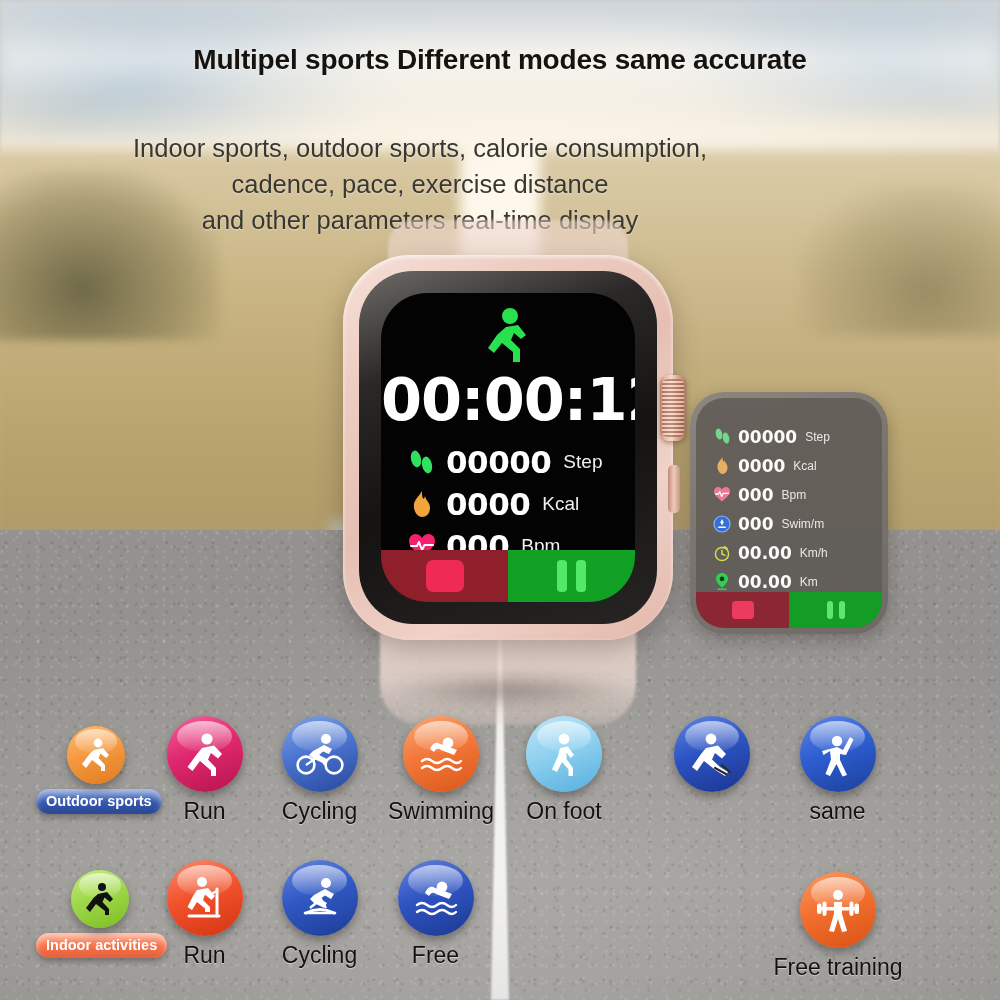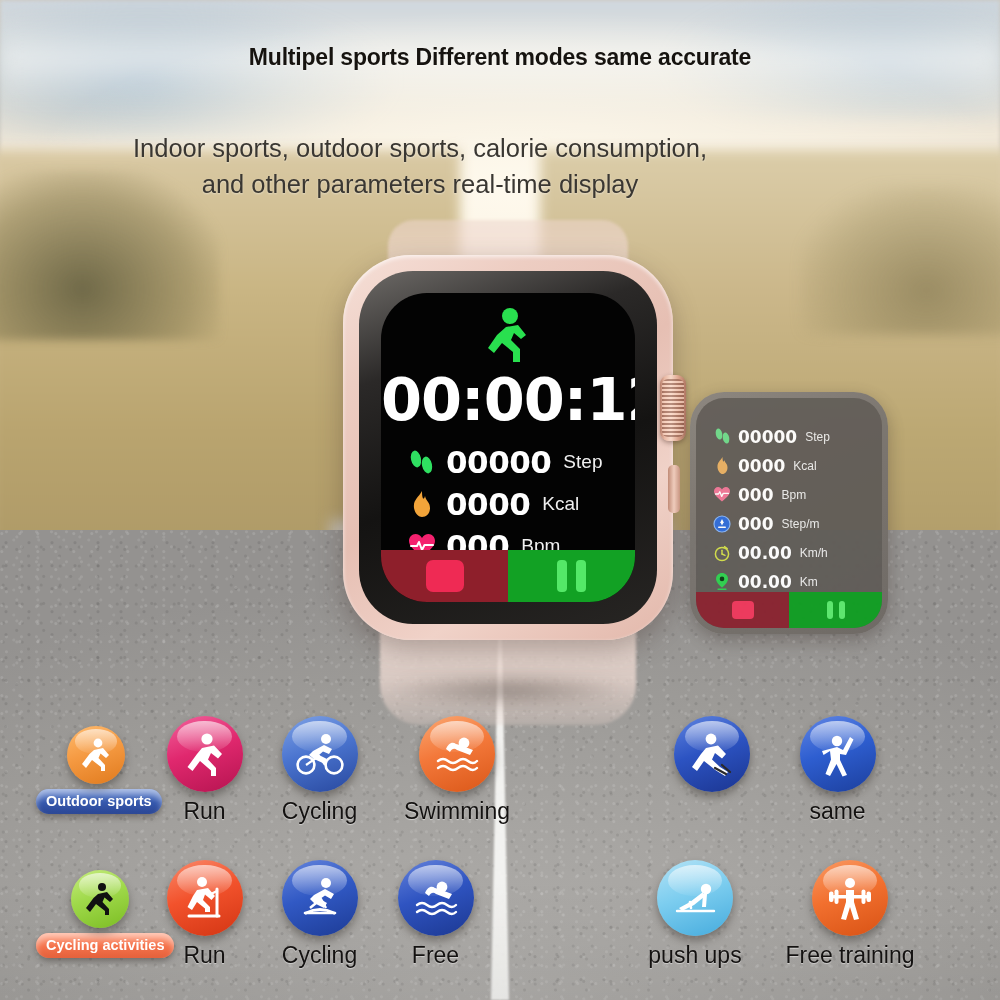--- a/index.html
+++ b/index.html
@@ -98,21 +98,21 @@
   }
   .road-shadow-edge{
     position:absolute; left:0; bottom:0; width:1000px; height:120px;
     background:linear-gradient(180deg, rgba(0,0,0,0) 0%, rgba(0,0,0,.06) 100%);
   }
 
   
   .headline{
     position:absolute; left:0; top:44px; width:1000px;
     text-align:center;
-    font-size:23px; font-weight:700; color:#16130f;
+    font-size:28px; font-weight:700; color:#16130f;
     letter-spacing:-.2px;
     text-shadow:0 1px 2px rgba(255,255,255,.45);
   }
   .subline{
     position:absolute; left:0; top:130px; width:840px;
     text-align:center;
     font-size:25.5px; font-weight:400; color:#3a3732;
     line-height:1.42;
     text-shadow:0 1px 2px rgba(255,255,255,.4);
   }
@@ -273,20 +273,21 @@
   <div class="road-far"></div>
   <div class="road"></div>
   <div class="road-grain"></div>
   <div class="road-line"></div>
   <div class="road-shadow-edge"></div>
 </div>
 
 <div class="headline">Multipel sports Different modes same accurate</div>
 <div class="subline">
   <div>Indoor sports, outdoor sports, calorie consumption,</div>
+  <div>cadence, pace, exercise distance</div>
   <div>and other parameters real-time display</div>
 </div>
 
 <div class="watch-wrap">
   <div class="band-top"></div>
   <div class="band-bottom"></div>
   <div class="band-shadow"></div>
 
   <div class="watch-case">
     <div class="crown"></div>
@@ -389,21 +390,21 @@
 
         <div class="mini-row">
           <span class="mini-ic">
             <svg width="18" height="18" viewBox="0 0 18 18">
               <circle cx="9" cy="9" r="8" fill="#2f6ddb" stroke="#8bb6f5" stroke-width="1.2"></circle>
               <path d="M9 4 L10.6 7.2 L9 10.5 L7.4 7.2 Z" fill="#ffffff"></path>
               <rect x="5" y="11.4" width="8" height="1.6" rx=".8" fill="#ffffff"></rect>
             </svg>
           </span>
           <span class="mini-val">000</span>
-          <span class="mini-unit">Step/m</span>
+          <span class="mini-unit">Swim/m</span>
         </div>
 
         <div class="mini-row">
           <span class="mini-ic">
             <svg width="18" height="18" viewBox="0 0 18 18">
               <circle cx="9" cy="10" r="6.6" fill="none" stroke="#d4e04a" stroke-width="1.5"></circle>
               <path d="M9 10 L9 6.2" stroke="#d4e04a" stroke-width="1.4" stroke-linecap="round"></path>
               <path d="M9 10 L12 11.4" stroke="#d4e04a" stroke-width="1.4" stroke-linecap="round"></path>
               <path d="M11.5 2.6 L14.2 4.6" stroke="#d4e04a" stroke-width="1.5" stroke-linecap="round"></path>
             </svg>
@@ -470,32 +471,41 @@
           <circle cx="31" cy="7" r="5" fill="#fff"></circle>
           <path d="M18 19 L29 13 L37 17 L34 22 L28 19.5 L24 23 L32 27 L30 32 L19 27 L14 23 Z" fill="#fff"></path>
           <circle cx="11" cy="33" r="8.4" fill="none" stroke="#fff" stroke-width="2.6"></circle>
           <circle cx="39" cy="33" r="8.4" fill="none" stroke="#fff" stroke-width="2.6"></circle>
           <path d="M11 33 L24 24 L30 33" stroke="#fff" stroke-width="2.2" fill="none" stroke-linejoin="round"></path>
         </svg>
       </div>
       <div class="cap">Cycling</div>
     </div>
 
-    <div class="cell" style="left:396px; top:14px; width:122px;text-align:center;">
+    <div class="cell" style="left:380px; top:14px; width:122px;text-align:center;">
       <div class="orb" style="width:76px;height:76px;background:linear-gradient(160deg,#fba771 0%,#f3783a 45%,#da5718 100%);">
         <svg width="50" height="44" viewBox="0 0 50 44">
           <circle cx="32" cy="11" r="5.4" fill="#fff"></circle>
           <path d="M24 12 C20 9 16 12 14 17 L18 20 C20 16.5 22.5 16 25 18 L38 23 L41 18 L28 13 Z" fill="#fff"></path>
           <path d="M6 29 q5 -4 10 0 q5 4 10 0 q5 -4 10 0 q5 4 9 0" stroke="#fff" stroke-width="2.4" fill="none" stroke-linecap="round"></path>
           <path d="M6 36 q5 -4 10 0 q5 4 10 0 q5 -4 10 0 q5 4 9 0" stroke="#fff" stroke-width="2.4" fill="none" stroke-linecap="round"></path>
         </svg>
       </div>
       <div class="cap">Swimming</div>
     </div>
 
+    <div class="cell" style="left:508px; top:14px; width:112px;">
+      <div class="orb" style="width:76px;height:76px;background:linear-gradient(160deg,#bfe6f8 0%,#8fd1ef 45%,#56aede 100%);">
+        <svg width="40" height="46" viewBox="0 0 40 46">
+          <circle cx="20" cy="8" r="5.4" fill="#fff"></circle>
+          <path d="M16 17 L24 15.5 L30 24 L26.5 27 L22.5 21.5 L22.5 28 L29 37 L29 45 L24.5 45 L24.5 38.5 L18 31 L13 41 L8 38.5 L14 25 Z" fill="#fff"></path>
+        </svg>
+      </div>
+      <div class="cap">On foot</div>
+    </div>
 
     <div class="cell" style="left:626px; top:14px; width:172px;">
       <div class="orb" style="width:76px;height:76px;background:linear-gradient(160deg,#5f84e0 0%,#2c53c2 45%,#1b3590 100%);">
         <svg width="48" height="46" viewBox="0 0 48 46">
           <circle cx="23" cy="8" r="5.4" fill="#fff"></circle>
           <path d="M18 17 L30 14.5 L38 23 L34 27.5 L27 22 L24 28.5 L32 36 L40 41 L37 45 L28 39.5 L16 30 L9 40 L4 36 L13 23 Z" fill="#fff"></path>
           <path d="M27 37 L38 43" stroke="#2a2a2a" stroke-width="2.2" stroke-linecap="round"></path>
           <path d="M34 34 L42 41" stroke="#2a2a2a" stroke-width="2.2" stroke-linecap="round"></path>
         </svg>
       </div>
@@ -516,21 +526,21 @@
   <div class="row">
 
     <div class="cell" style="left:36px; top:20px; width:128px;">
       <div class="orb" style="width:58px;height:58px;background:linear-gradient(160deg,#c6ec7e 0%,#9fd94a 45%,#7cbd23 100%);">
         <svg width="34" height="36" viewBox="0 0 34 36">
           <circle cx="19" cy="6" r="4" fill="#111"></circle>
           <path d="M15 13 L24 11 L30 18 L27 21 L21.5 16.5 L19.5 21 L26 28 L26 34 L22 34 L22 30 L13 23 L7 31 L3 27 L10.5 17 Z" fill="#111"></path>
         </svg>
       </div>
       <div style="margin-top:5px;">
-        <span class="pill pill-indoor">Cycling activities</span>
+        <span class="pill pill-indoor">Indoor activities</span>
       </div>
     </div>
 
     <div class="cell" style="left:152px; top:10px; width:105px;">
       <div class="orb" style="width:76px;height:76px;background:linear-gradient(160deg,#fa8a6b 0%,#f2522c 45%,#d33513 100%);">
         <svg width="46" height="46" viewBox="0 0 46 46">
           <circle cx="20" cy="7" r="5" fill="#fff"></circle>
           <path d="M15 15 L26 13 L33 21 L29.5 25 L23 19.5 L21 25 L28 32 L28 37 L23 37 L23 33.5 L15 27 L10 35 L5.5 32 L11 21 Z" fill="#fff"></path>
           <path d="M7 41 L37 41" stroke="#fff" stroke-width="3" stroke-linecap="round"></path>
           <path d="M35 41 L35 14" stroke="#fff" stroke-width="3" stroke-linecap="round"></path>
@@ -559,34 +569,22 @@
           <circle cx="31" cy="11" r="5.4" fill="#fff"></circle>
           <path d="M24 12 C20 9 16 12 14 17 L18 20 C20 16.5 22.5 16 25 18 L38 23 L41 18 L28 13 Z" fill="#fff"></path>
           <path d="M6 29 q5 -4 10 0 q5 4 10 0 q5 -4 10 0 q5 4 9 0" stroke="#fff" stroke-width="2.4" fill="none" stroke-linecap="round"></path>
           <path d="M6 36 q5 -4 10 0 q5 4 10 0 q5 -4 10 0 q5 4 9 0" stroke="#fff" stroke-width="2.4" fill="none" stroke-linecap="round"></path>
         </svg>
       </div>
       <div class="cap">Free</div>
     </div>
 
 
-    <div class="cell" style="left:630px; top:10px; width:130px;">
-      <div class="orb" style="width:76px;height:76px;background:linear-gradient(160deg,#b4e3f6 0%,#7ccdef 45%,#45abdd 100%);">
-        <svg width="50" height="40" viewBox="0 0 50 40">
-          <circle cx="36" cy="11" r="5.2" fill="#fff"></circle>
-          <path d="M33 14 L20 24 L9 30 L12 33 L24 27 L34 19 Z" fill="#fff"></path>
-          <path d="M33 16 L32 29 L36 29 L37 16 Z" fill="#fff"></path>
-          <path d="M20 24 L21 30" stroke="#fff" stroke-width="2.6" stroke-linecap="round"></path>
-          <path d="M7 33 L44 33" stroke="#fff" stroke-width="2.4" stroke-linecap="round"></path>
-        </svg>
-      </div>
-      <div class="cap">push ups</div>
-    </div>
-
-    <div class="cell" style="left:768px; top:10px; width:140px;margin-left:12px;">
+
+    <div class="cell" style="left:768px; top:22px; width:140px;">
       <div class="orb" style="width:76px;height:76px;background:linear-gradient(160deg,#fa9a63 0%,#f2702f 45%,#d85214 100%);">
         <svg width="50" height="46" viewBox="0 0 50 46">
           <circle cx="25" cy="8" r="5" fill="#fff"></circle>
           <path d="M21 15 L29 15 L29 27 L34 44 L29 45 L25 32 L21 45 L16 44 L21 27 Z" fill="#fff"></path>
           <rect x="7" y="20" width="36" height="3.6" rx="1.8" fill="#fff"></rect>
           <rect x="4" y="16.5" width="4.5" height="10.6" rx="2" fill="#fff"></rect>
           <rect x="41.5" y="16.5" width="4.5" height="10.6" rx="2" fill="#fff"></rect>
           <rect x="9.5" y="14.5" width="4" height="14.6" rx="2" fill="#fff"></rect>
           <rect x="36.5" y="14.5" width="4" height="14.6" rx="2" fill="#fff"></rect>
         </svg>

